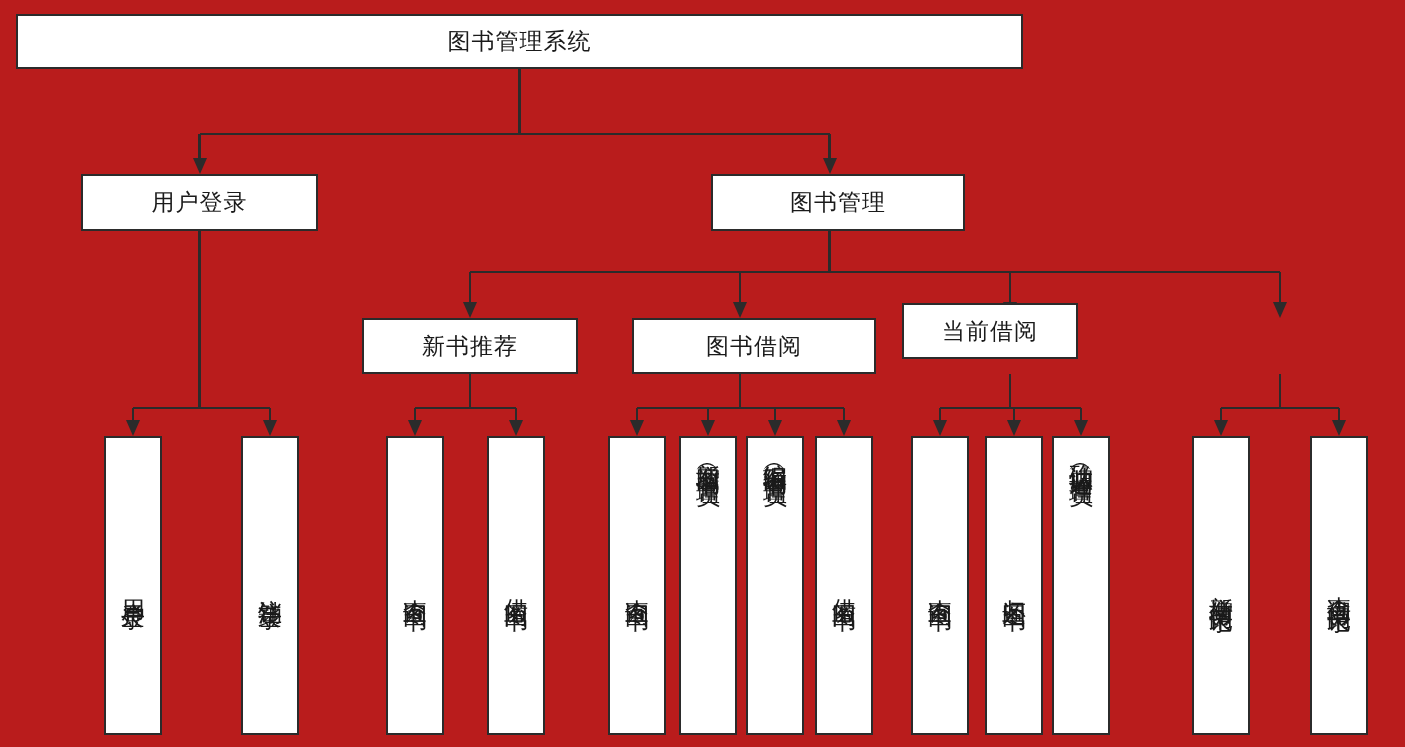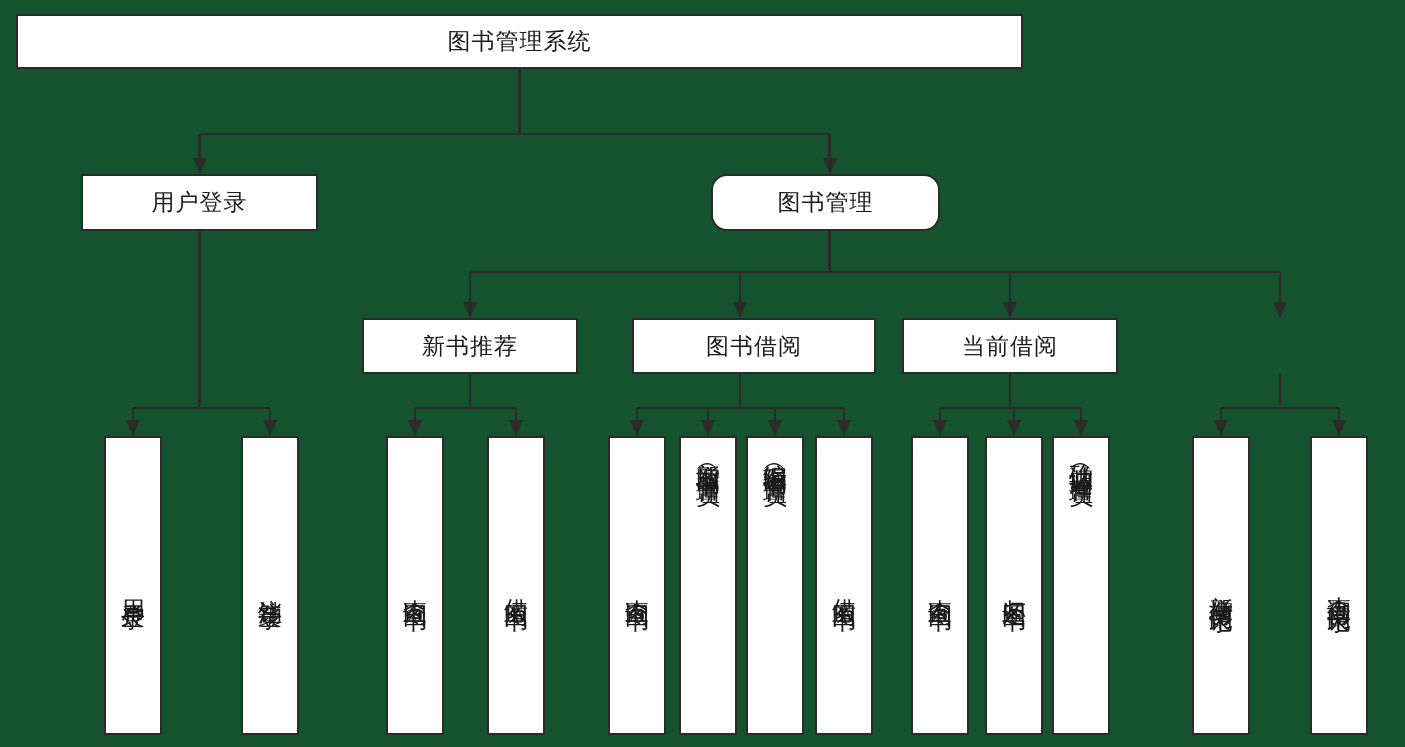--- a/index.html
+++ b/index.html
@@ -7,21 +7,21 @@
     padding: 0;
     background: #ffffff;
   }
   body {
     font-family: "DejaVu Sans", "Liberation Sans", sans-serif;
   }
   #canvas {
     position: relative;
     width: 1405px;
     height: 747px;
-    background: #14532d;
+    background: #b91c1c;
     overflow: hidden;
   }
   .node {
     position: absolute;
     box-sizing: border-box;
     border: 2.5px solid #2b2b2b;
     background: #ffffff;
     display: flex;
     align-items: center;
     justify-content: center;
@@ -83,21 +83,21 @@
   <div class="edge v" id="e-root-stem" style="left: 518.25px; top: 69px; height: 65px;"></div>
   <div class="edge h" id="e-l1-bus" style="left: 199.5px; top: 132.75px; width: 630px;"></div>
   <div class="edge v" id="e-l1a-drop" style="left: 198.25px; top: 134px; height: 24px;"></div>
   <div class="edge v" id="e-l1b-drop" style="left: 828.25px; top: 134px; height: 24px;"></div>
   <div class="arrow" id="a-l1a" style="left: 192.5px; top: 158px;"></div>
   <div class="arrow" id="a-l1b" style="left: 822.5px; top: 158px;"></div>
 
   <div class="node h" id="n-l1-0" style="left: 81px; top: 174px; width: 237px; height: 57px;">
     <span>用户登录</span>
   </div>
-  <div class="node h" id="n-l1-1" style="left: 711px; top: 174px; width: 229px; height: 57px; border-radius: 16px;">
+  <div class="node h" id="n-l1-1" style="left: 711px; top: 174px; width: 254px; height: 57px;">
     <span>图书管理</span>
   </div>
 
   <div class="edge v" id="e-ul-stem" style="left: 198.25px; top: 231px; height: 177px;"></div>
   <div class="edge h" id="e-ul-bus" style="left: 133px; top: 406.75px; width: 137px;"></div>
   <div class="edge v" id="e-ul-d0" style="left: 131.75px; top: 408px; height: 12px;"></div>
   <div class="edge v" id="e-ul-d1" style="left: 268.75px; top: 408px; height: 12px;"></div>
   <div class="arrow" id="a-ul-0" style="left: 126px; top: 420px;"></div>
   <div class="arrow" id="a-ul-1" style="left: 263px; top: 420px;"></div>
 
@@ -111,21 +111,21 @@
   <div class="arrow" id="a-l2-1" style="left: 733px; top: 302px;"></div>
   <div class="arrow" id="a-l2-2" style="left: 1003px; top: 302px;"></div>
   <div class="arrow" id="a-l2-3" style="left: 1273px; top: 302px;"></div>
 
   <div class="node h" id="n-l2-0" style="left: 362px; top: 318px; width: 216px; height: 56px;">
     <span>新书推荐</span>
   </div>
   <div class="node h" id="n-l2-1" style="left: 632px; top: 318px; width: 244px; height: 56px;">
     <span>图书借阅</span>
   </div>
-  <div class="node h" id="n-l2-2" style="left: 902px; top: 318px; width: 216px; height: 56px;">
+  <div class="node h" id="n-l2-2" style="left: 902px; top: 303px; width: 176px; height: 56px;">
     <span>当前借阅</span>
   </div>
 
   <div id="group-edges">
       <div class="edge v" style="left: 468.75px; top: 374px; height: 34px;"></div>
       <div class="edge h" style="left: 415px; top: 406.75px; width: 101px;"></div>
       <div class="edge v" style="left: 413.75px; top: 408px; height: 12px;"></div>
       <div class="arrow" style="left: 408px; top: 420px;"></div>
       <div class="edge v" style="left: 514.75px; top: 408px; height: 12px;"></div>
       <div class="arrow" style="left: 509px; top: 420px;"></div>

